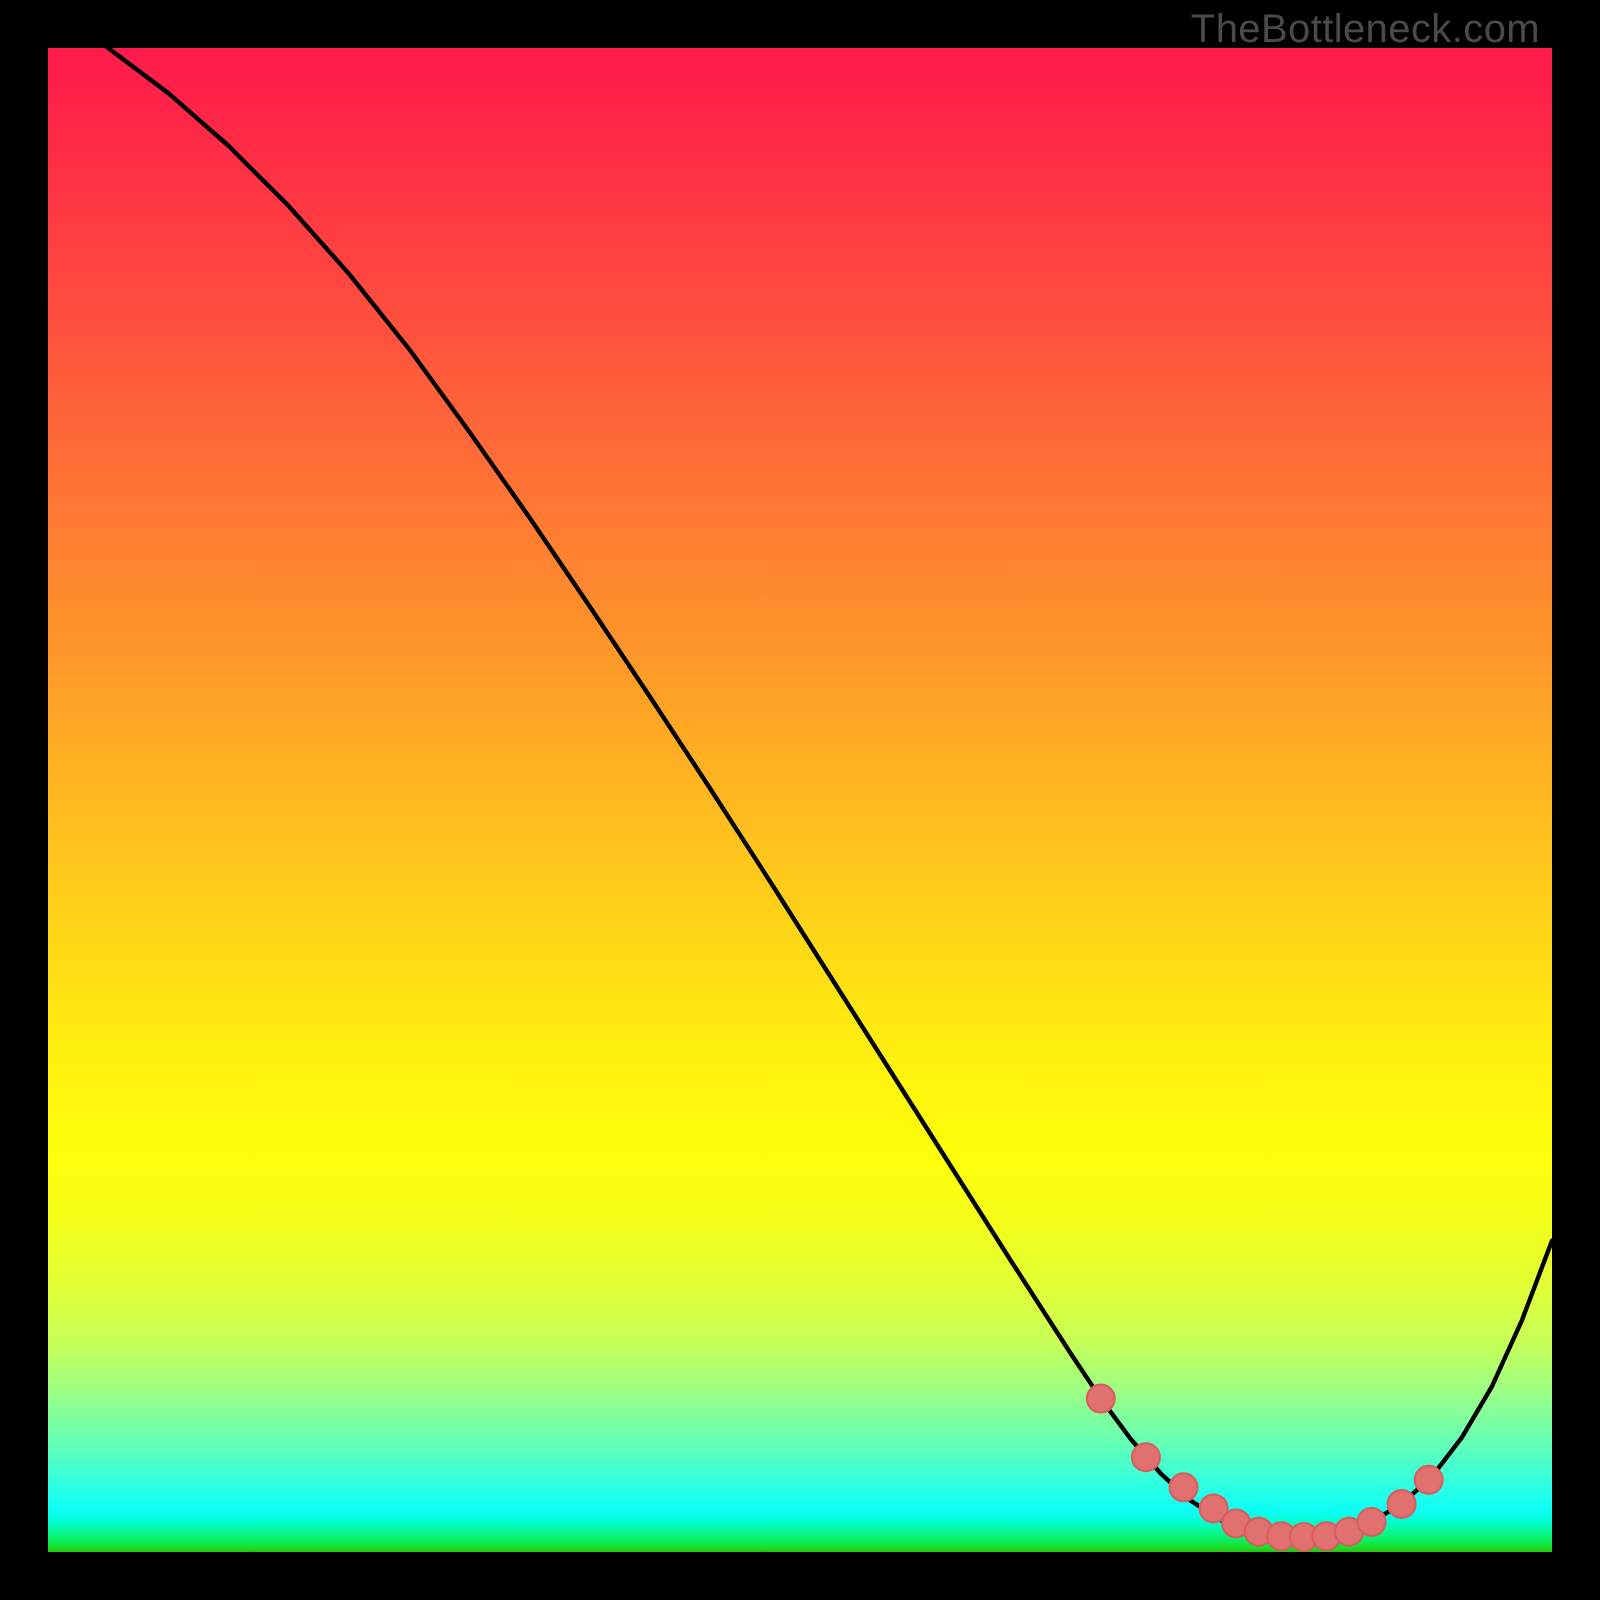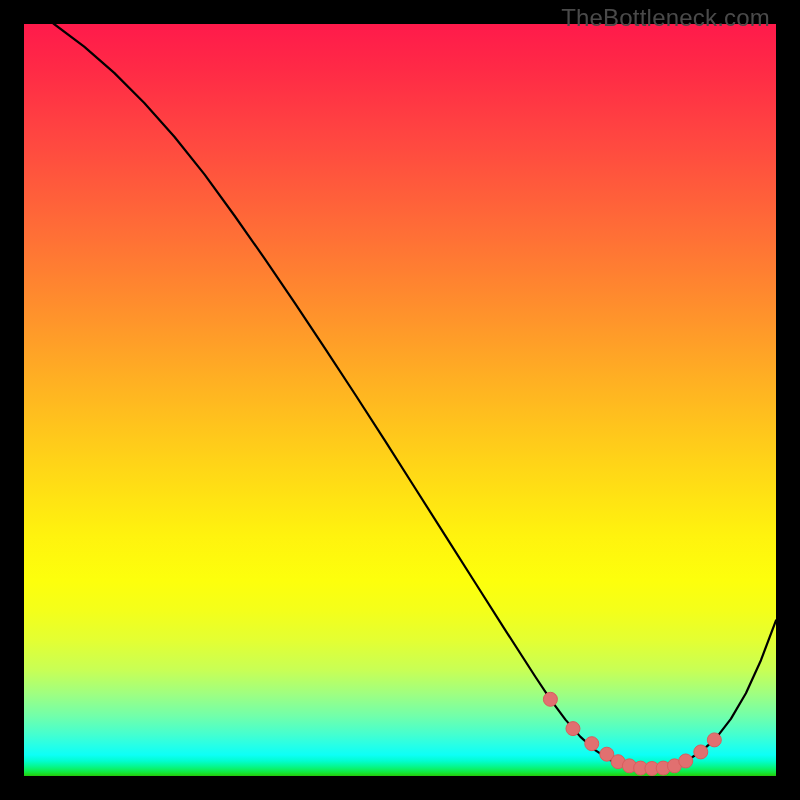--- a/index.html
+++ b/index.html
@@ -58,21 +58,21 @@
       #12e83e 99.5%,
       #1cd81f 99.8%,
       #28c40c 100%
     );
   }
   .watermark {
     position: absolute;
     top: 4px;
     right: 30px;
     color: #4a4a4a;
-    font-size: 24px;
+    font-size: 20px;
     font-weight: 500;
     letter-spacing: 0.2px;
     user-select: none;
     margin-left: 40px;
   }
   svg.overlay {
     position: absolute;
     left: 0;
     top: 0;
     width: 100%;

